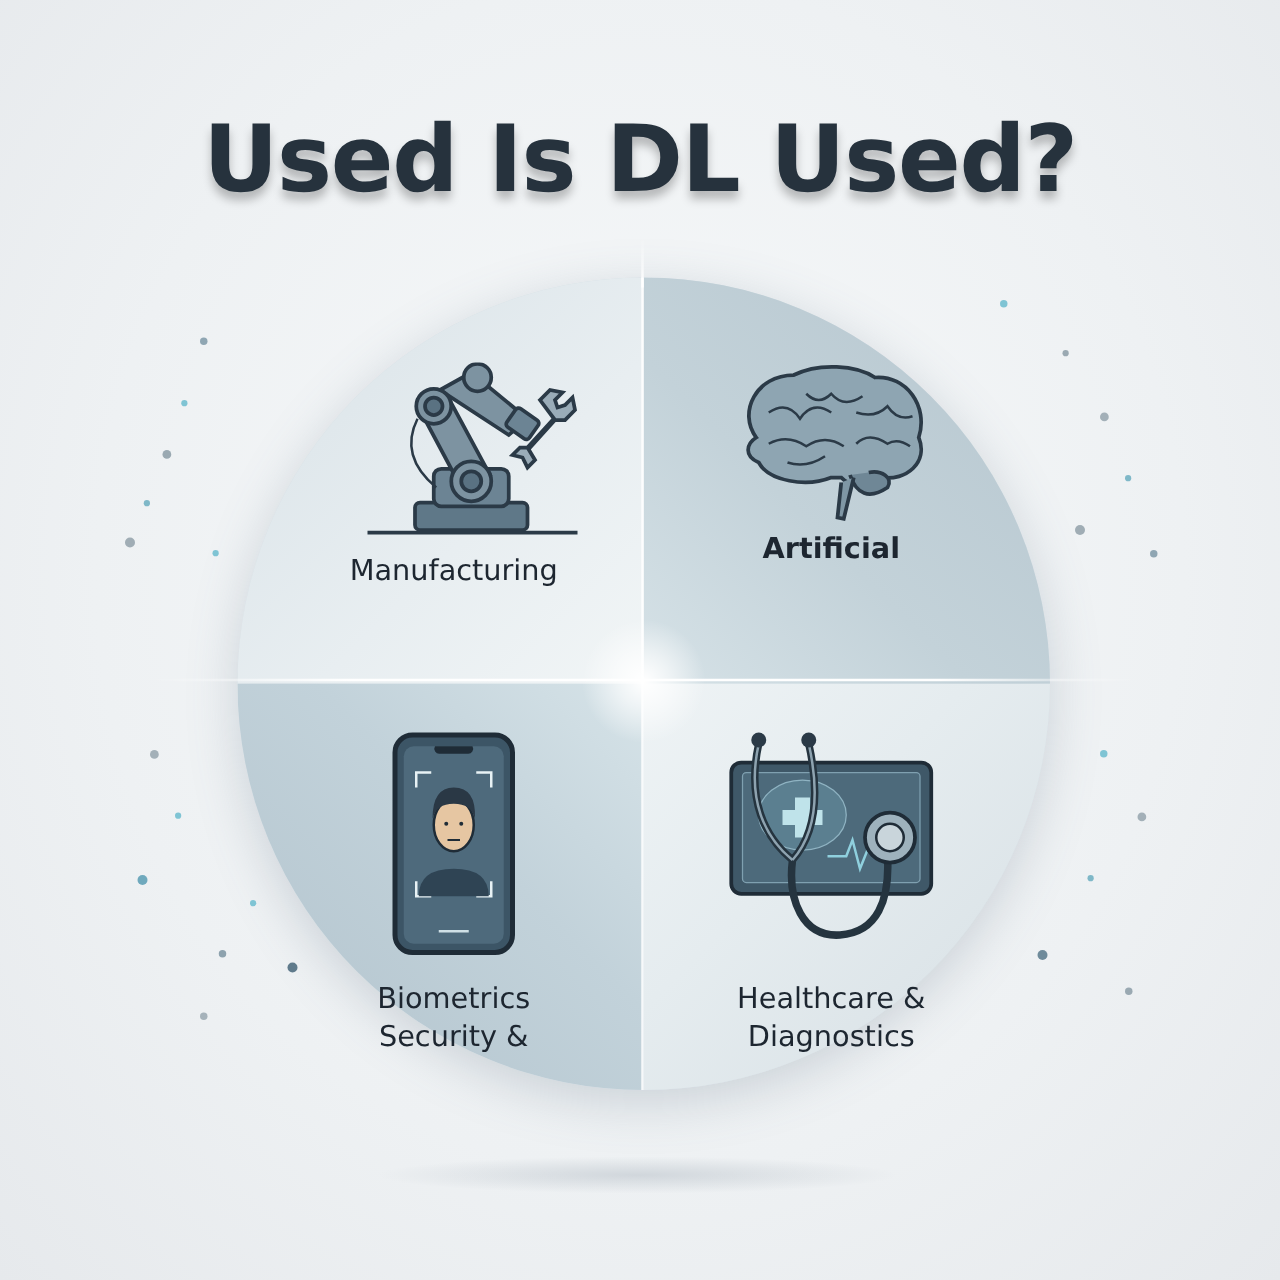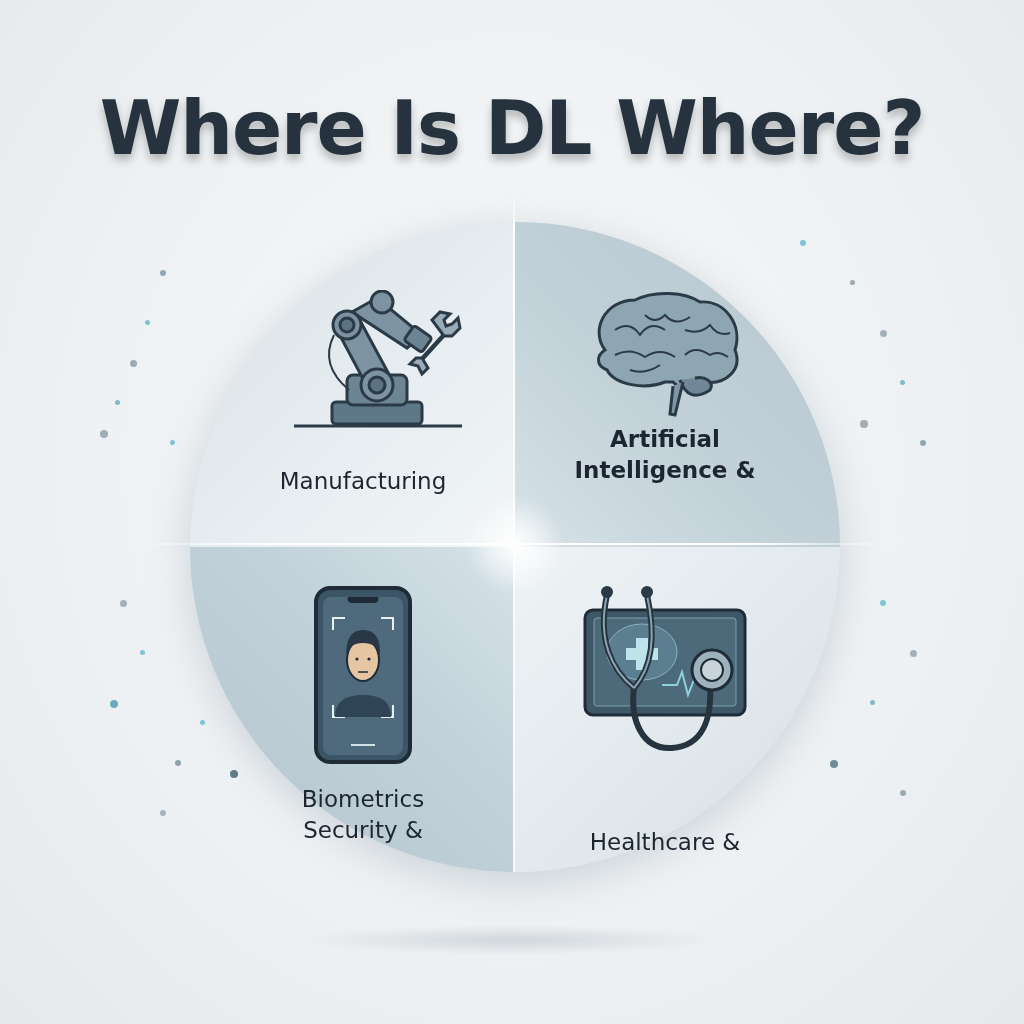--- a/index.html
+++ b/index.html
@@ -24,21 +24,21 @@
     background:radial-gradient(circle,#ffffff 0%,rgba(255,255,255,0.6) 30%,rgba(255,255,255,0) 70%);}
   .label{position:absolute;text-align:center;color:#1d2630;font-size:23px;line-height:31px;font-weight:500;}
   .icon{position:absolute;}
   .dot{position:absolute;border-radius:50%;}
   .shadow{position:absolute;left:300px;top:925px;width:420px;height:30px;border-radius:50%;
     background:radial-gradient(ellipse,rgba(120,135,150,0.25) 0%,rgba(120,135,150,0) 70%);}
 </style>
 </head>
 <body>
 
-<div class="title">Where Is DL Where?</div>
+<div class="title">Used Is DL Used?</div>
 
 <div class="shadow"></div>
 
 <div class="circle">
   <div class="q tl"></div>
   <div class="q tr"></div>
   <div class="q bl"></div>
   <div class="q br"></div>
 </div>
 <div class="topline"></div>
@@ -56,42 +56,41 @@
     <circle cx="95" cy="95" r="8" fill="#5a7282"></circle>
     <polygon points="70,22 95,8 140,45 125,58" fill="#7d93a1"></polygon>
     <circle cx="65" cy="35" r="14" fill="#7d93a1"></circle>
     <circle cx="65" cy="35" r="7" fill="#5a7282"></circle>
     <circle cx="100" cy="12" r="11" fill="#7d93a1"></circle>
     <rect x="125" y="40" width="22" height="18" rx="3" fill="#6c8494" transform="rotate(35 136 49)"></rect>
     <path d="M150,30 l8,-8 l10,2 l-6,6 l2,6 l6,-2 l6,-6 l2,10 l-8,8 l-10,0 l-20,22 l6,10 l-6,6 l-4,-8 l-8,-2 l6,-6 l8,0 l20,-22 z" fill="#9aacb8"></path>
   </g>
   <path d="M52,45 q-15,30 15,55" stroke="#2b3a47" stroke-width="2" fill="none"></path>
 </svg>
-<div class="label" style="left:238px;top:442px;width:250px;margin-top:24px;">
+<div class="label" style="left:238px;top:442px;width:250px;">
   <div>Manufacturing</div>
 </div>
 
 <svg class="icon" style="left:585px;top:290px" width="160" height="130" viewBox="0 0 160 130">
   <g stroke="#2b3a47" stroke-width="3">
     <path d="M20,60 C5,40 20,10 50,10 C70,0 100,2 115,12 C140,10 158,35 150,60 C158,80 140,95 120,92 C110,100 95,100 88,92 L80,92 C60,100 30,95 22,80 C10,75 12,65 20,60 Z" fill="#8ea5b2"></path>
     <path d="M95,90 C100,105 110,110 125,100 C130,92 120,86 110,88" fill="#6f8796"></path>
     <path d="M98,92 L90,125 L85,124 L88,96" fill="#7f97a5"></path>
   </g>
   <g stroke="#2b3a47" stroke-width="2" fill="none">
     <path d="M30,40 q15,-10 25,5 q10,-15 25,-5"></path>
     <path d="M60,25 q10,10 20,0 q10,12 25,2"></path>
     <path d="M30,65 q15,-8 30,2 q15,-10 30,0"></path>
     <path d="M100,40 q15,5 25,-5 q8,12 20,8"></path>
     <path d="M100,65 q10,-10 25,0 q8,-5 18,2"></path>
     <path d="M45,80 q15,5 30,-5"></path>
   </g>
 </svg>
 <div class="label" style="left:540px;top:424px;width:250px;font-weight:bold;">
   <div>Artificial</div>
-  <div>Intelligence &amp;</div>
 </div>
 
 <svg class="icon" style="left:313px;top:585px" width="100" height="180" viewBox="0 0 100 180">
   <rect x="3" y="3" width="94" height="174" rx="14" fill="#3c5566" stroke="#1f2c37" stroke-width="4"></rect>
   <rect x="10" y="12" width="80" height="158" rx="8" fill="#4e6a7c"></rect>
   <path d="M35,12 h30 a4,4 0 0 1 -4,6 h-22 a4,4 0 0 1 -4,-6 z" fill="#1f2c37"></path>
   <g stroke="#e8f2f5" stroke-width="2" fill="none">
     <path d="M20,45 v-12 h12"></path>
       <path d="M68,33 h12 v12"></path>
     <path d="M20,120 v12 h12"></path>
@@ -116,22 +115,23 @@
   <ellipse cx="60" cy="72" rx="35" ry="28" fill="#5b7f90" stroke="#8fb3c2" stroke-width="1"></ellipse>
   <path d="M54,58 h12 v10 h10 v12 h-10 v10 h-12 v-10 h-10 v-12 h10 z" fill="#bfe3ea"></path>
   <polyline points="80,105 95,105 100,92 106,115 112,100 125,100" fill="none" stroke="#8fd0de" stroke-width="2"></polyline>
   <path d="M25,15 C15,60 30,90 52,108 M65,15 C75,60 68,90 52,108 M52,108 C48,140 60,170 90,168 C120,166 130,140 128,105" fill="none" stroke="#25343f" stroke-width="6"></path>
   <path d="M25,15 C15,60 30,90 52,108 M65,15 C75,60 68,90 52,108" fill="none" stroke="#8ea3b0" stroke-width="2"></path>
   <circle cx="25" cy="12" r="6" fill="#2b3a47"></circle>
     <circle cx="65" cy="12" r="6" fill="#2b3a47"></circle>
   <circle cx="130" cy="90" r="20" fill="#9eb2bd" stroke="#1f2c37" stroke-width="3"></circle>
   <circle cx="130" cy="90" r="11" fill="#c9d5db" stroke="#1f2c37" stroke-width="2"></circle>
 </svg>
-<div class="label" style="left:540px;top:827px;width:250px;">
+<div class="label" style="left:540px;top:784px;width:250px;">
   <div>Healthcare &amp;</div>
+  <div>Diagnostics</div>
 </div>
 
 <div>
   <div class="dot" style="left:160px;top:270px;width:6px;height:6px;background:#8fa6b3"></div>
   <div class="dot" style="left:145px;top:320px;width:5px;height:5px;background:#7fc4d4"></div>
   <div class="dot" style="left:130px;top:360px;width:7px;height:7px;background:#9aa9b2"></div>
   <div class="dot" style="left:115px;top:400px;width:5px;height:5px;background:#7fb8c8"></div>
   <div class="dot" style="left:100px;top:430px;width:8px;height:8px;background:#a0adb5"></div>
   <div class="dot" style="left:170px;top:440px;width:5px;height:5px;background:#7fc4d4"></div>
   <div class="dot" style="left:120px;top:600px;width:7px;height:7px;background:#a3b0b8"></div>

